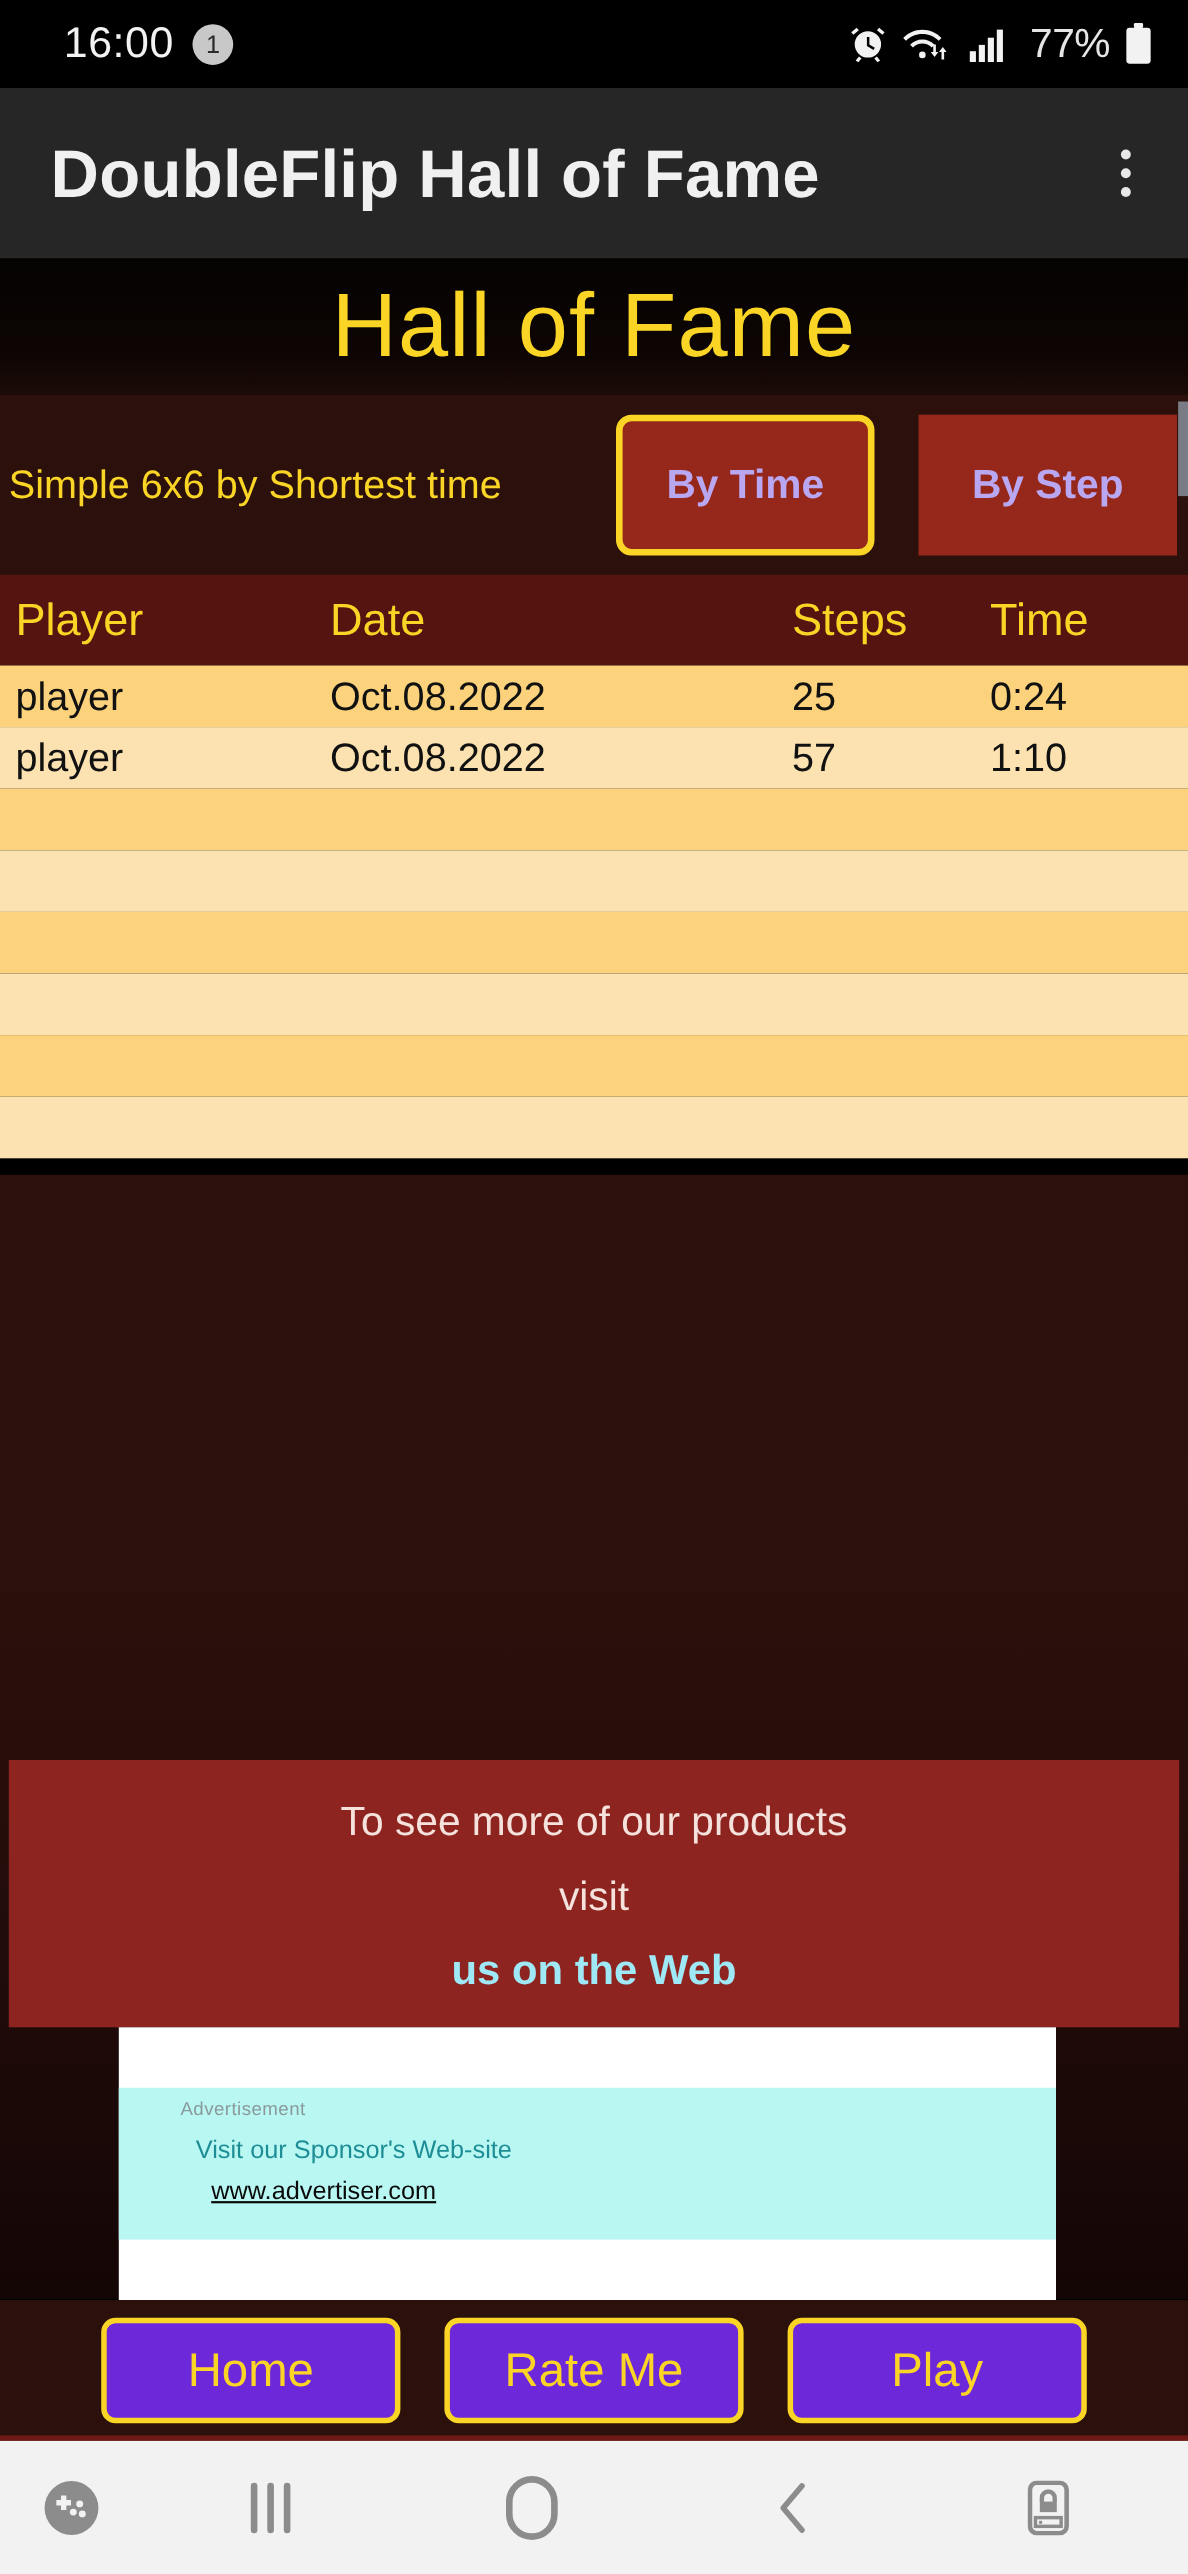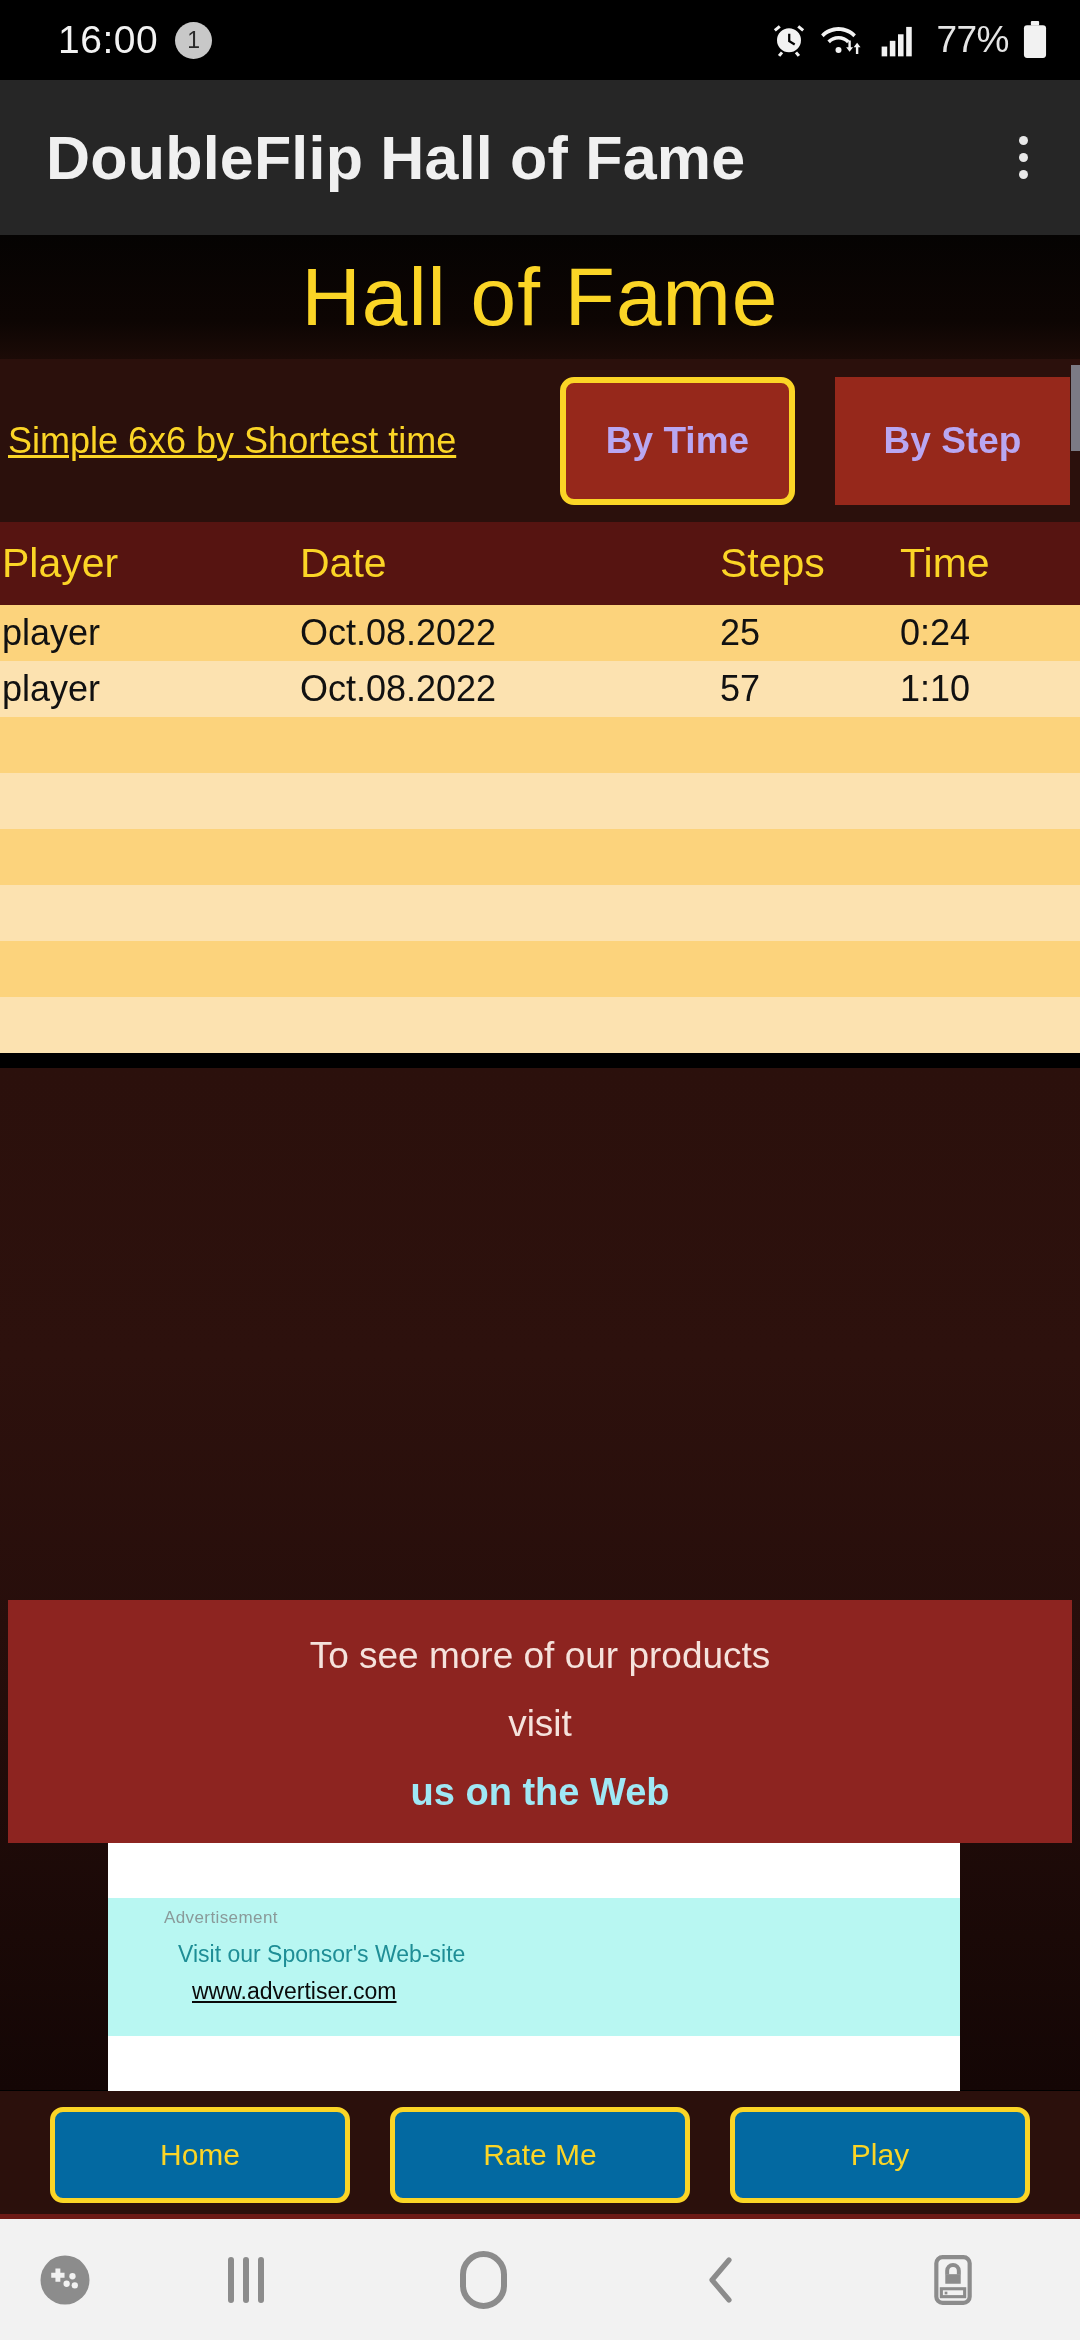--- a/index.html
+++ b/index.html
@@ -85,21 +85,20 @@
     display: flex; align-items: center;
     overflow: hidden;
   }
   .sort-label {
     color: #FBD526;
     font-size: 36px;
     padding-left: 8px;
     white-space: nowrap;
     flex: 0 0 auto;
     width: 560px;
-    text-decoration: underline;
   }
   .sort-btn {
     flex: 0 0 auto;
     background: #96281B;
     color: #B9A7F2;
     font-size: 37px;
     font-weight: bold;
     width: 235px;
     height: 128px;
     display: flex; align-items: center; justify-content: center;
@@ -133,21 +132,21 @@
     font-size: 41px;
   }
   .trow {
     display: flex; align-items: center;
     height: 56px;
     font-size: 36px;
     color: #111;
   }
   .trow.odd  { background: #FCD37C; }
   .trow.even { background: #FCE2B0; }
-  .c-player { width: 300px; padding-left: 2px; text-align: left; }
+  .c-player { width: 300px; padding-left: 14px; text-align: left; }
   .c-date   { width: 420px; text-align: left; padding-left: 0px; }
   .c-steps  { width: 180px; padding-right: 38px; }
   .c-time   { width: 180px; text-align: left; padding-right: 18px; }
 
   
   .backdrop {
     position: absolute; top: 1068px; left: 0;
     width: 1080px; height: 1022px;
     background: linear-gradient(180deg, #2b100c 0%, #2d110d 28%, #270e0b 55%, #1a0907 85%, #140605 100%);
   }
@@ -184,26 +183,26 @@
 
   
   .btnbar {
     position: absolute; top: 2091px; left: 0;
     width: 1080px; height: 128px;
     background: #2b100c;
     display: flex; align-items: center; justify-content: center;
     gap: 40px;
   }
   .navbtn {
-    width: 300px; height: 96px;
-    background: #0369a1;
+    width: 272px; height: 96px;
+    background: #6d28d9;
     border: 5px solid #FBD526;
     border-radius: 13px;
     color: #FBD526;
-    font-size: 30px;
+    font-size: 43px;
     display: flex; align-items: center; justify-content: center;
     font-family: "Liberation Sans", sans-serif;
   }
   .btnbar-underline {
     position: absolute; bottom: 0; left: 0;
     width: 1080px; height: 5px;
     background: #6d1a16;
   }
 
   

